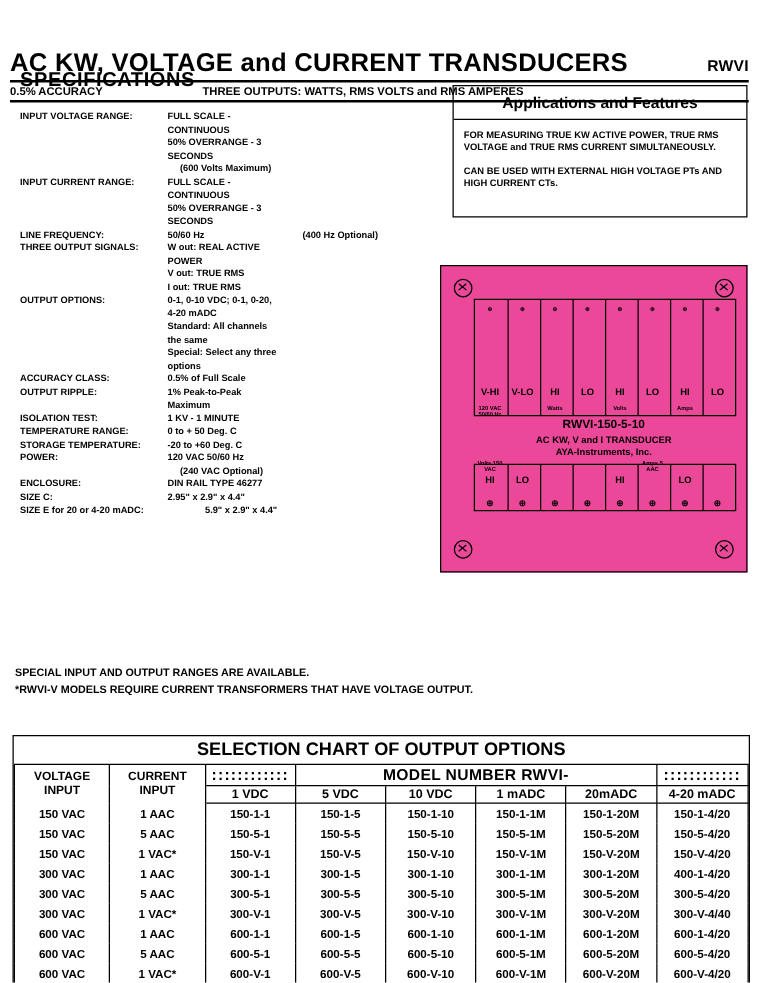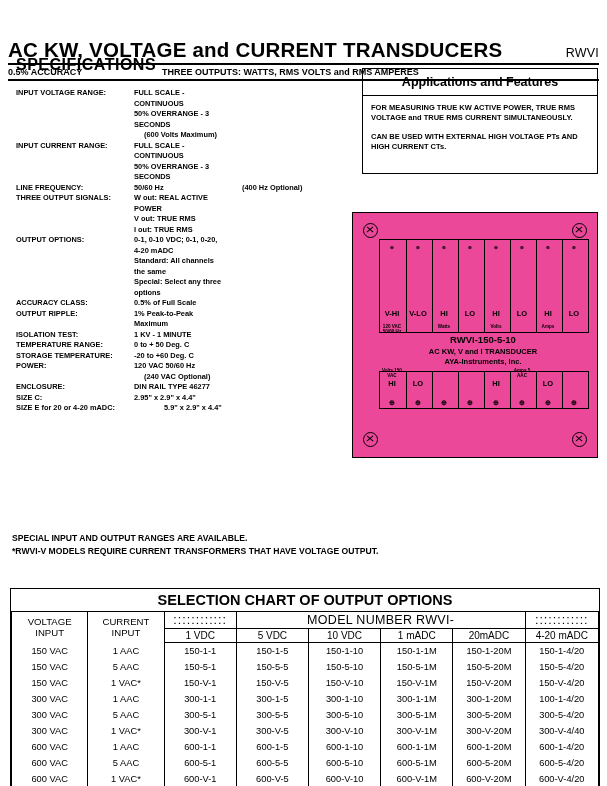--- a/index.html
+++ b/index.html
@@ -13,21 +13,21 @@
   }
   .page{position:relative;width:590px;height:786px;}
 
   
   .hdr{position:absolute;left:8px;top:6px;width:591px;}
   .hdr-title{
     font-size:20.5px;font-weight:bold;letter-spacing:0.2px;
     display:flex;align-items:baseline;
   }
   .hdr-title .main{flex:1;}
-  .hdr-title .code{font-size:12.5px;font-weight:normal;padding-left:6px;margin-top:40px;}
+  .hdr-title .code{font-size:12.5px;font-weight:bold;padding-left:6px;margin-top:40px;}
   .hdr-rule{border-top:2px solid #000;margin-top:1px;}
   .hdr-sub{
     display:flex;font-size:9px;font-weight:bold;margin-top:2px;gap:34px;
   }
   .hdr-sub .acc{width:120px;}
   .hdr-sub .outs{flex:1;}
   .hdr-rule2{border-top:2px solid #000;margin-top:2px;}
 
   
   .spec-title{position:absolute;left:16px;top:56px;font-size:16px;font-weight:bold;letter-spacing:0.5px;}
@@ -65,21 +65,21 @@
   .bot-block .vline{position:absolute;top:0;bottom:0;width:1px;background:#000;}
   .bot-labels{position:absolute;left:18px;top:158px;width:208px;display:flex;}
   .bot-labels div{flex:1;text-align:center;font-size:7.5px;font-weight:bold;}
 
   
   .notes{position:absolute;left:12px;top:532px;width:580px;font-size:8.6px;font-weight:bold;line-height:13px;}
 
   
   .chart{position:absolute;left:10px;top:588px;width:588px;border:1.6px solid #000;}
   .chart-title{text-align:center;font-size:14.5px;font-weight:bold;padding:3px 0 3px 0;border-bottom:1.4px solid #000;}
-  table.sel{border-collapse:collapse;width:100%;font-size:9.3px;font-weight:normal;table-layout:fixed;}
+  table.sel{border-collapse:collapse;width:100%;font-size:9.3px;font-weight:bold;table-layout:fixed;}
   table.sel td,table.sel th{border-left:1.2px solid #000;border-right:1.2px solid #000;text-align:center;padding:1px 0;}
   .hdr-model{border-bottom:1.2px solid #000;font-size:12.5px;letter-spacing:0.3px;}
   .hdr2 td{border-bottom:1.4px solid #000;font-size:10px;padding-bottom:2px;}
   .vi-head{font-size:9.6px;line-height:11px;}
   .dots{letter-spacing:1px;}
   tr.data td{height:14px;}
 </style>
 </head>
 <body>
 
@@ -387,21 +387,21 @@
         <td>150-V-4/20</td>
       </tr>
       <tr class="data">
         <td>300 VAC</td>
         <td>1 AAC</td>
         <td>300-1-1</td>
         <td>300-1-5</td>
         <td>300-1-10</td>
         <td>300-1-1M</td>
         <td>300-1-20M</td>
-        <td>100-1-4/20</td>
+        <td>400-1-4/20</td>
       </tr>
       <tr class="data">
         <td>300 VAC</td>
         <td>5 AAC</td>
         <td>300-5-1</td>
         <td>300-5-5</td>
         <td>300-5-10</td>
         <td>300-5-1M</td>
         <td>300-5-20M</td>
         <td>300-5-4/20</td>

